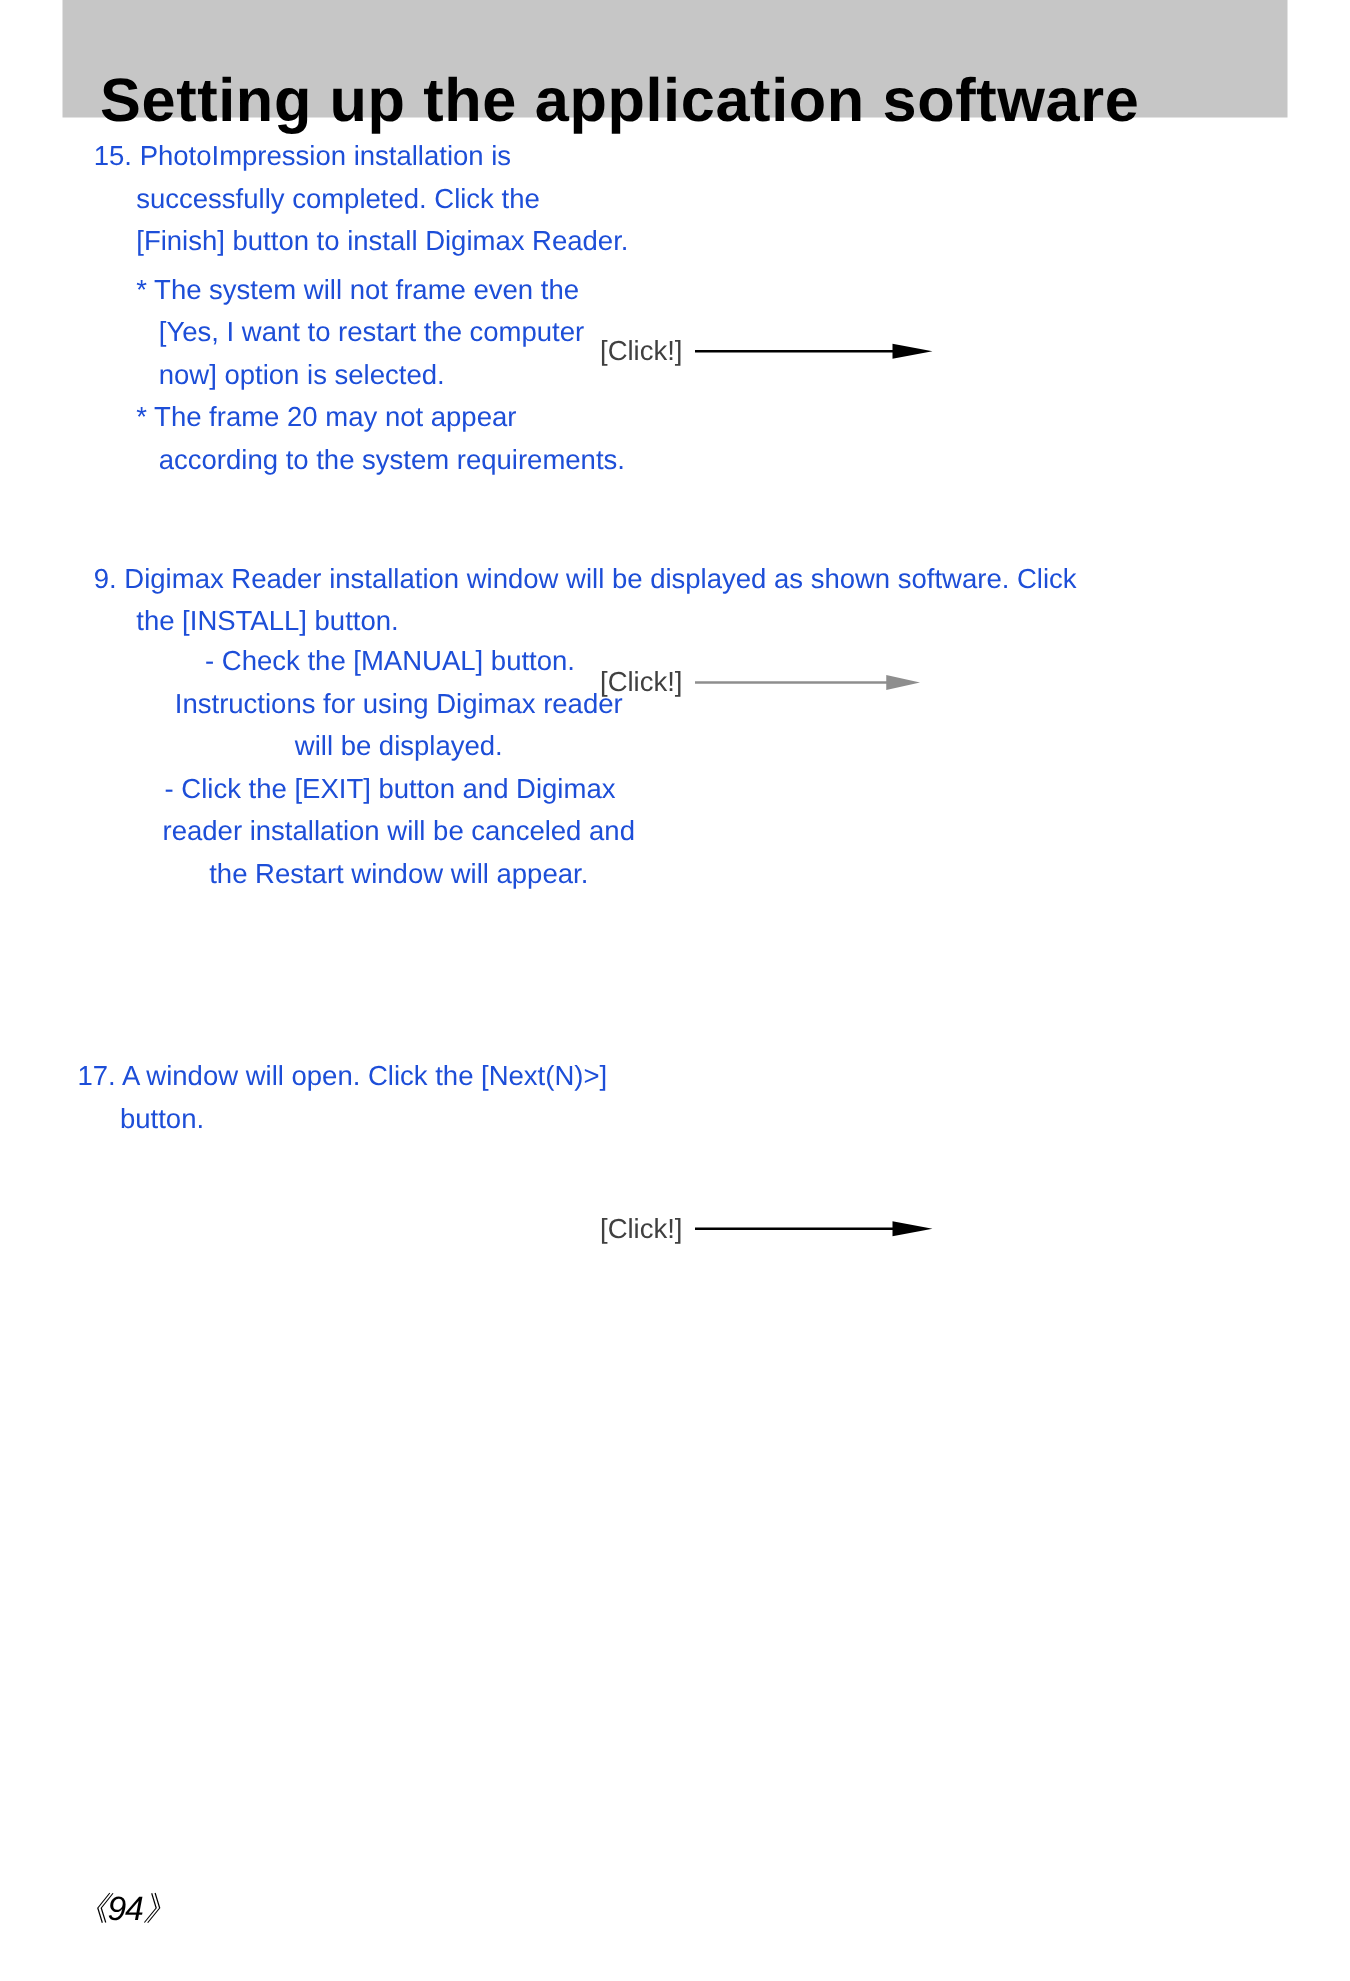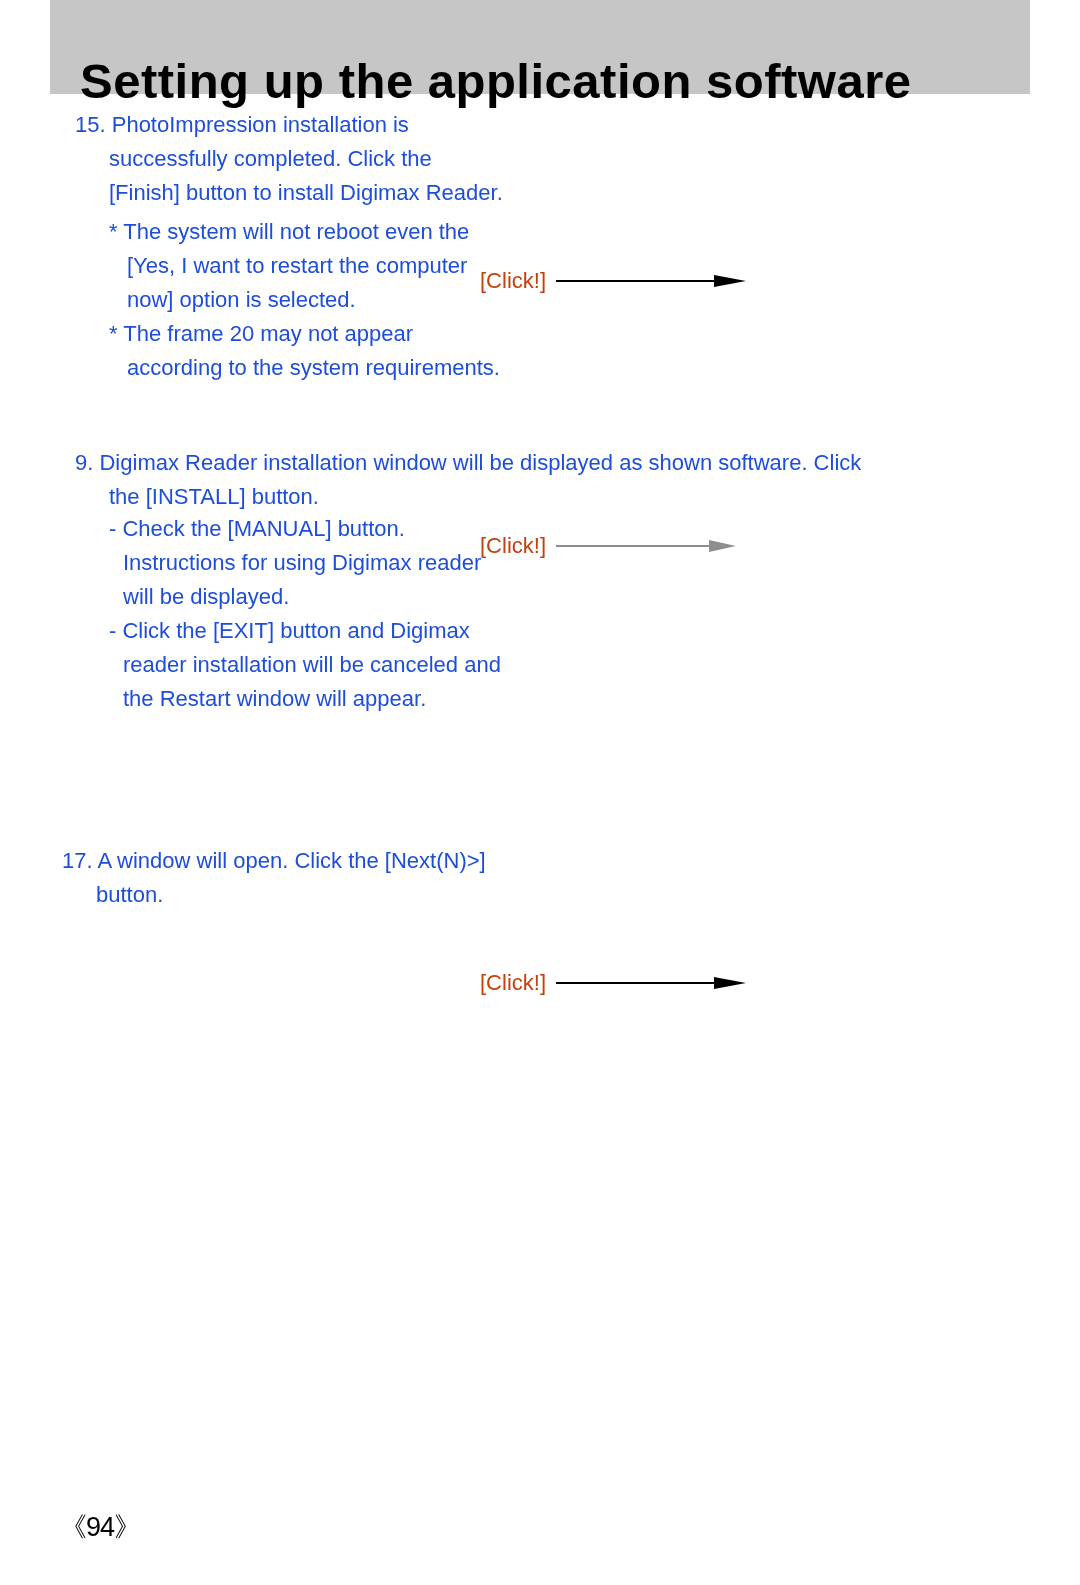--- a/index.html
+++ b/index.html
@@ -33,66 +33,67 @@
     margin-top: 35px;
   }
   .body-text {
     font-size: 22px;
     line-height: 34px;
     color: #1d4ed8;
   }
   .step15 { position: absolute; left: 75px; top: 108px; width: 430px; }
   .notes15 { position: absolute; left: 75px; top: 215px; width: 430px; }
   .step16a { position: absolute; left: 75px; top: 446px; width: 820px; }
-  .step16b { position: absolute; left: 75px; top: 512px; width: 440px; }
+  .step16b { position: absolute; left: 75px; top: 512px; width: 440px; text-align: center; }
   .step17 { position: absolute; left: 62px; top: 808px; width: 430px; margin-top: 36px; }
 
   .num { display: inline; }
   .indent-first { text-indent: -34px; padding-left: 34px; }
   .note-indent  { text-indent: -18px; padding-left: 52px; }
   .dash-indent  { text-indent: -14px; padding-left: 48px; }
 
   .click-callout {
     position: absolute;
     display: flex;
     align-items: center;
     gap: 10px;
   }
   .click-label {
     font-size: 22px;
-    color: #c2410c;
+    color: #404040;
   }
   .arrow {
     display: block;
   }
 
   .page-num {
     position: absolute;
     left: 60px;
     bottom: 40px;
     font-size: 27px;
     font-weight: 300;
     color: #000;
     letter-spacing: -1px;
+    font-style: italic;
   }
 </style>
 </head>
 <body>
 
 <div class="page">
 
   <div class="header-band"></div>
   <div class="title">Setting up the application software</div>
 
   <div class="body-text step15 indent-first">
     <span class="num">15.</span>
     <span>PhotoImpression installation is successfully completed. Click the [Finish] button to install Digimax Reader.</span>
   </div>
   <div class="body-text notes15">
-    <div class="note-indent">* The system will not reboot even the [Yes, I want to restart the computer now] option is selected.</div>
+    <div class="note-indent">* The system will not frame even the [Yes, I want to restart the computer now] option is selected.</div>
     <div class="note-indent">* The frame 20 may not appear according to the system requirements.</div>
   </div>
 
   <div class="body-text step16a indent-first">
     <span class="num">9.</span>
     <span>Digimax Reader installation window will be displayed as shown software. Click the [INSTALL] button.</span>
   </div>
   <div class="body-text step16b">
     <div class="dash-indent">- Check the [MANUAL] button. Instructions for using Digimax reader will be displayed.</div>
     <div class="dash-indent">- Click the [EXIT] button and Digimax reader installation will be canceled and the Restart window will appear.</div>

